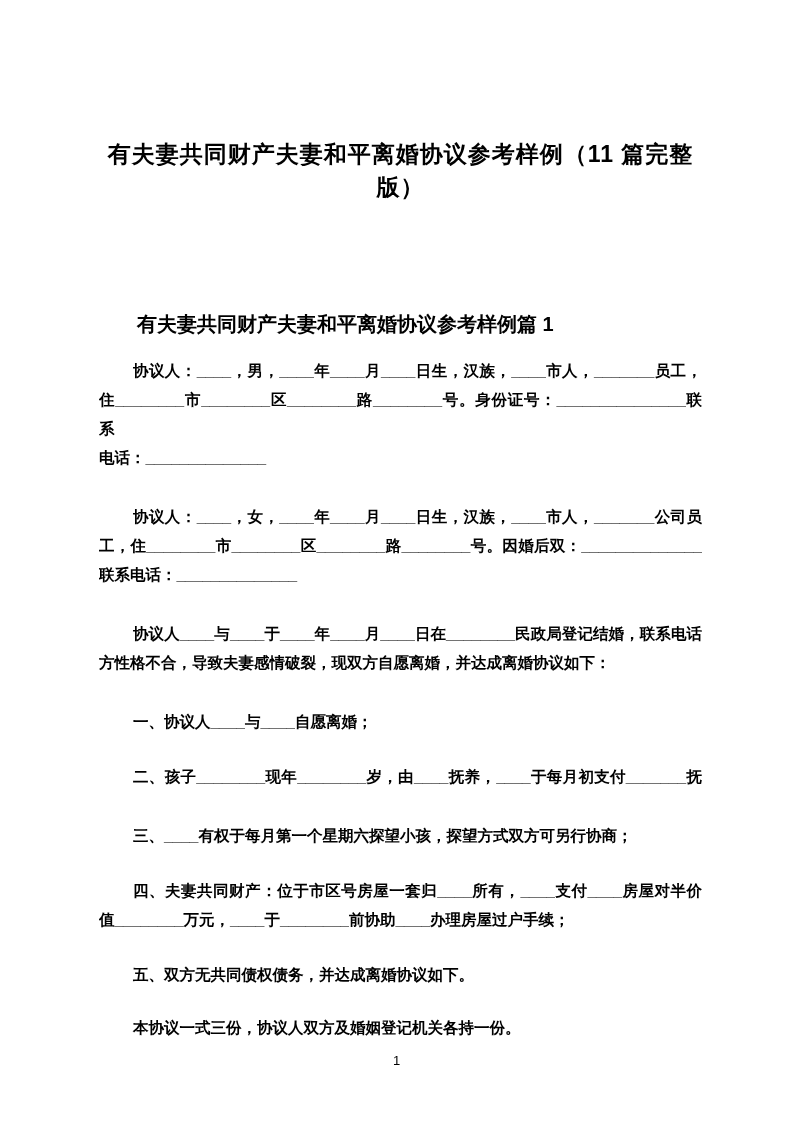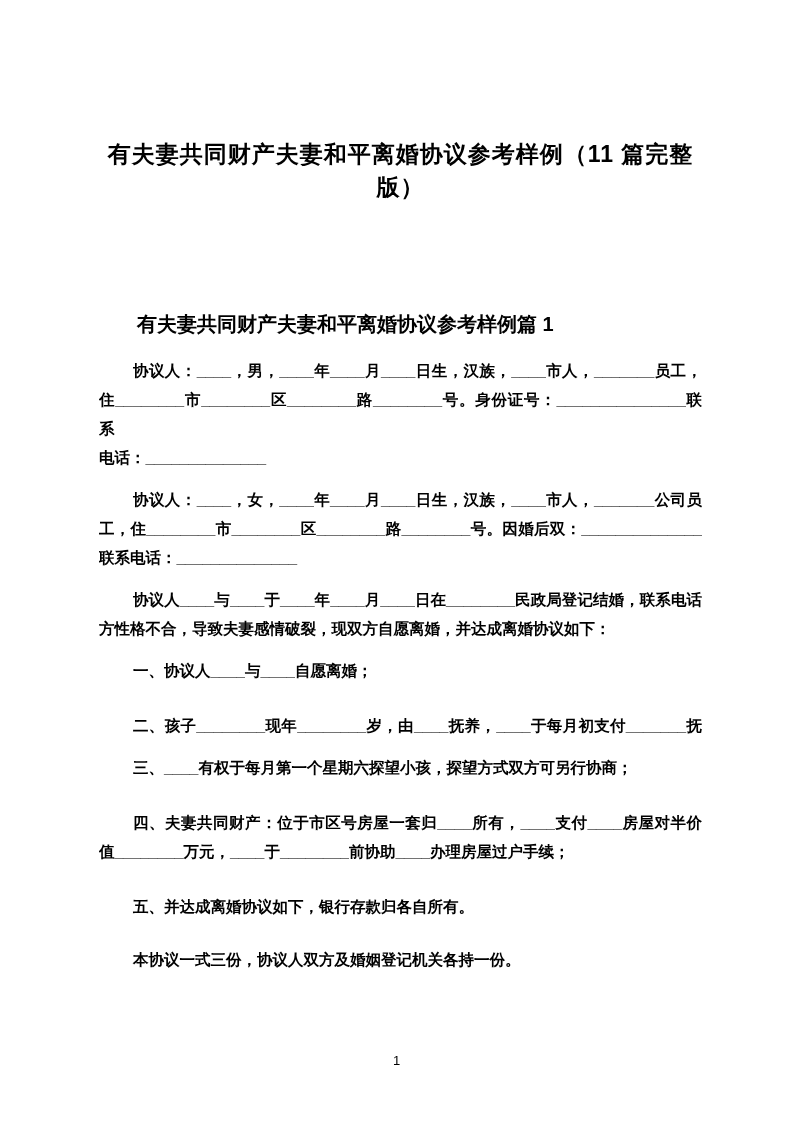--- a/index.html
+++ b/index.html
@@ -34,21 +34,21 @@
     letter-spacing: 1px;
   }
   .heading {
     margin: 110px 0 0 0;
     padding-left: 38px;
     font-size: 20px;
     line-height: 21px;
     font-weight: 700;
   }
   .para {
-    margin-top: 13px;
+    margin-top: 30px;
     font-size: 15.5px;
     line-height: 29px;
     font-weight: 700;
   }
   .para.first {
     margin-top: 21px;
   }
   .para.gap-lg {
     margin-top: 26px;
   }
@@ -119,21 +119,21 @@
     <div class="para">
       <div class="ln ind">三、____有权于每月第一个星期六探望小孩，探望方式双方可另行协商；</div>
     </div>
 
     <div class="para gap-lg">
       <div class="ln ind fill">四、夫妻共同财产：位于市区号房屋一套归____所有，____支付____房屋对半价</div>
       <div class="ln">值________万元，____于________前协助____办理房屋过户手续；</div>
     </div>
 
     <div class="para gap-lg">
-      <div class="ln ind">五、并达成离婚协议如下，银行存款归各自所有。</div>
+      <div class="ln ind">五、双方无共同债权债务，并达成离婚协议如下。</div>
     </div>
 
     <div class="para closing">
       <div class="ln ind">本协议一式三份，协议人双方及婚姻登记机关各持一份。</div>
     </div>
 
   </div>
 
   <div class="page-number">1</div>
 </div>

